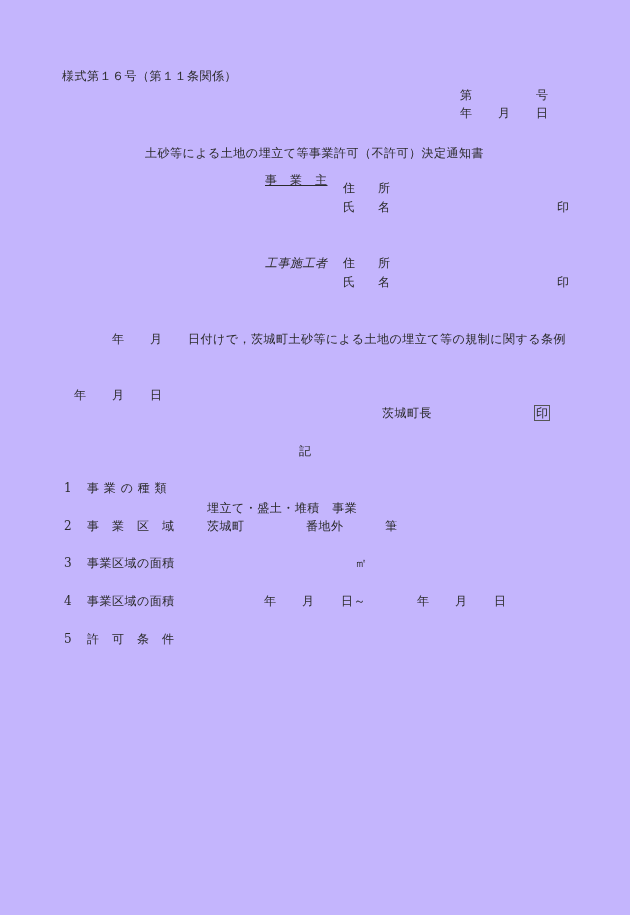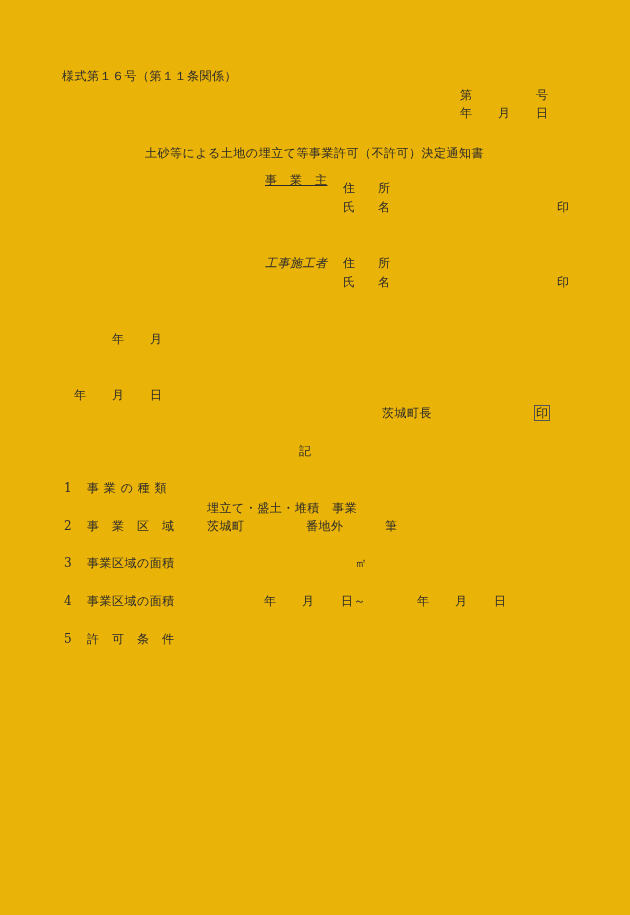--- a/index.html
+++ b/index.html
@@ -14,21 +14,21 @@
       overflow: hidden;
       font-family: "DejaVu Serif", "Liberation Serif", serif;
       color: #2b2b2b;
       font-size: 12px;
       line-height: 1;
     }
     .page {
       position: absolute;
       left: 0; top: 0;
       width: 630px; height: 915px;
-      background: #eab308;
+      background: #c4b5fd;
     }
     .t {
       position: absolute;
       white-space: pre;
       font-size: 12px;
       letter-spacing: 0.5px;
     }
     .seal-box {
       position: absolute;
       border: 1px solid #555;
@@ -61,20 +61,21 @@
 
   <div class="t" style="left:265px; top:257px;font-style:italic;">工事施工者</div>
   <div class="t" style="left:343px; top:257px;">住</div>
   <div class="t" style="left:378px; top:257px;">所</div>
   <div class="t" style="left:343px; top:276px;">氏</div>
   <div class="t" style="left:378px; top:276px;">名</div>
   <div class="t" style="left:557px; top:276px;">印</div>
 
   <div class="t" style="left:112px; top:333px;">年</div>
   <div class="t" style="left:150px; top:333px;">月</div>
+  <div class="t" style="left:188px; top:333px;">日付けで，茨城町土砂等による土地の埋立て等の規制に関する条例</div>
 
   <div class="t" style="left:74px; top:389px;">年</div>
   <div class="t" style="left:112px; top:389px;">月</div>
   <div class="t" style="left:150px; top:389px;">日</div>
 
   <div class="t" style="left:382px; top:407px;">茨城町長</div>
   <div class="seal-box" style="left:534px; top:405px;">印</div>
 
   <div class="t" style="left:299px; top:445px;">記</div>
 

